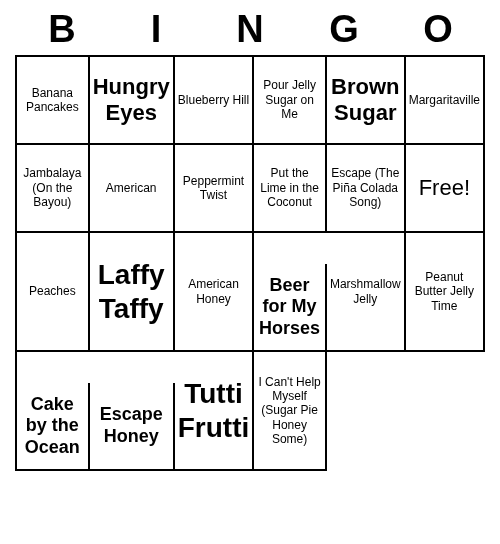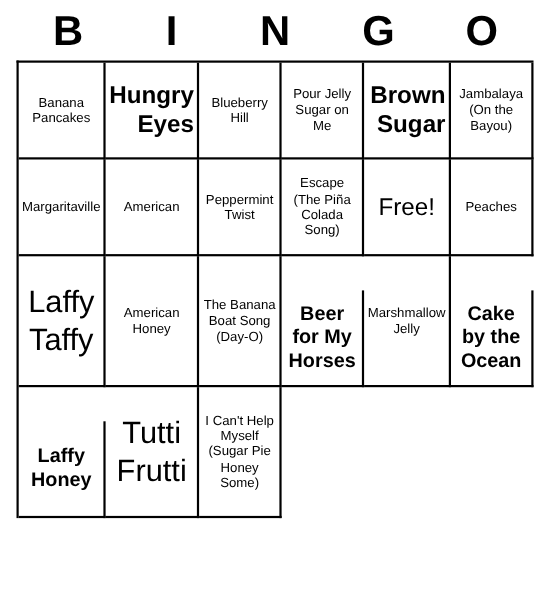--- a/index.html
+++ b/index.html
@@ -41,25 +41,24 @@
       text-align: center;
       padding: 4px 3px;
       min-height: 88px;
       font-size: 12px;
       line-height: 1.2;
       color: #000;
     }
     .bingo-cell.large-text {
       font-size: 22px;
       font-weight: bold;
-      text-align: right;
     }
     .bingo-cell.xl-text {
       font-size: 28px;
-      font-weight: normal;
+      font-weight: bold;
     }
     .bingo-cell.free {
       font-size: 22px;
       font-weight: normal;
     }
     .bingo-cell.medium-text {
       font-size: 18px;
       font-weight: bold;
       margin-top: 31px;
     }
@@ -74,29 +73,30 @@
     <div class="bingo-header-letter">G</div>
     <div class="bingo-header-letter">O</div>
   </div>
 
 <div class="bingo-grid">
 <div class="bingo-cell">Banana Pancakes</div>
     <div class="bingo-cell large-text">Hungry Eyes</div>
     <div class="bingo-cell">Blueberry Hill</div>
     <div class="bingo-cell">Pour Jelly Sugar on Me</div>
     <div class="bingo-cell large-text">Brown Sugar</div>
+    <div class="bingo-cell">Margaritaville</div>
     <div class="bingo-cell">Jambalaya (On the Bayou)</div>
-    <div class="bingo-cell">Margaritaville</div>
     <div class="bingo-cell">American</div>
     <div class="bingo-cell">Peppermint Twist</div>
+    <div class="bingo-cell">Put the Lime in the Coconut</div>
     <div class="bingo-cell">Escape (The Piña Colada Song)</div>
     <div class="bingo-cell free">Free!</div>
     <div class="bingo-cell">Peaches</div>
     <div class="bingo-cell xl-text">Laffy Taffy</div>
     <div class="bingo-cell">American Honey</div>
-    <div class="bingo-cell">The Banana Boat Song (Day-O)</div>
     <div class="bingo-cell medium-text">Beer for My Horses</div>
     <div class="bingo-cell">Marshmallow Jelly</div>
+    <div class="bingo-cell">Peanut Butter Jelly Time</div>
     <div class="bingo-cell medium-text">Cake by the Ocean</div>
-    <div class="bingo-cell medium-text">Laffy Honey</div>
+    <div class="bingo-cell medium-text">Escape Honey</div>
     <div class="bingo-cell xl-text">Tutti Frutti</div>
     <div class="bingo-cell">I Can't Help Myself (Sugar Pie Honey Some)</div>
   </div>
 
 </body></html>

